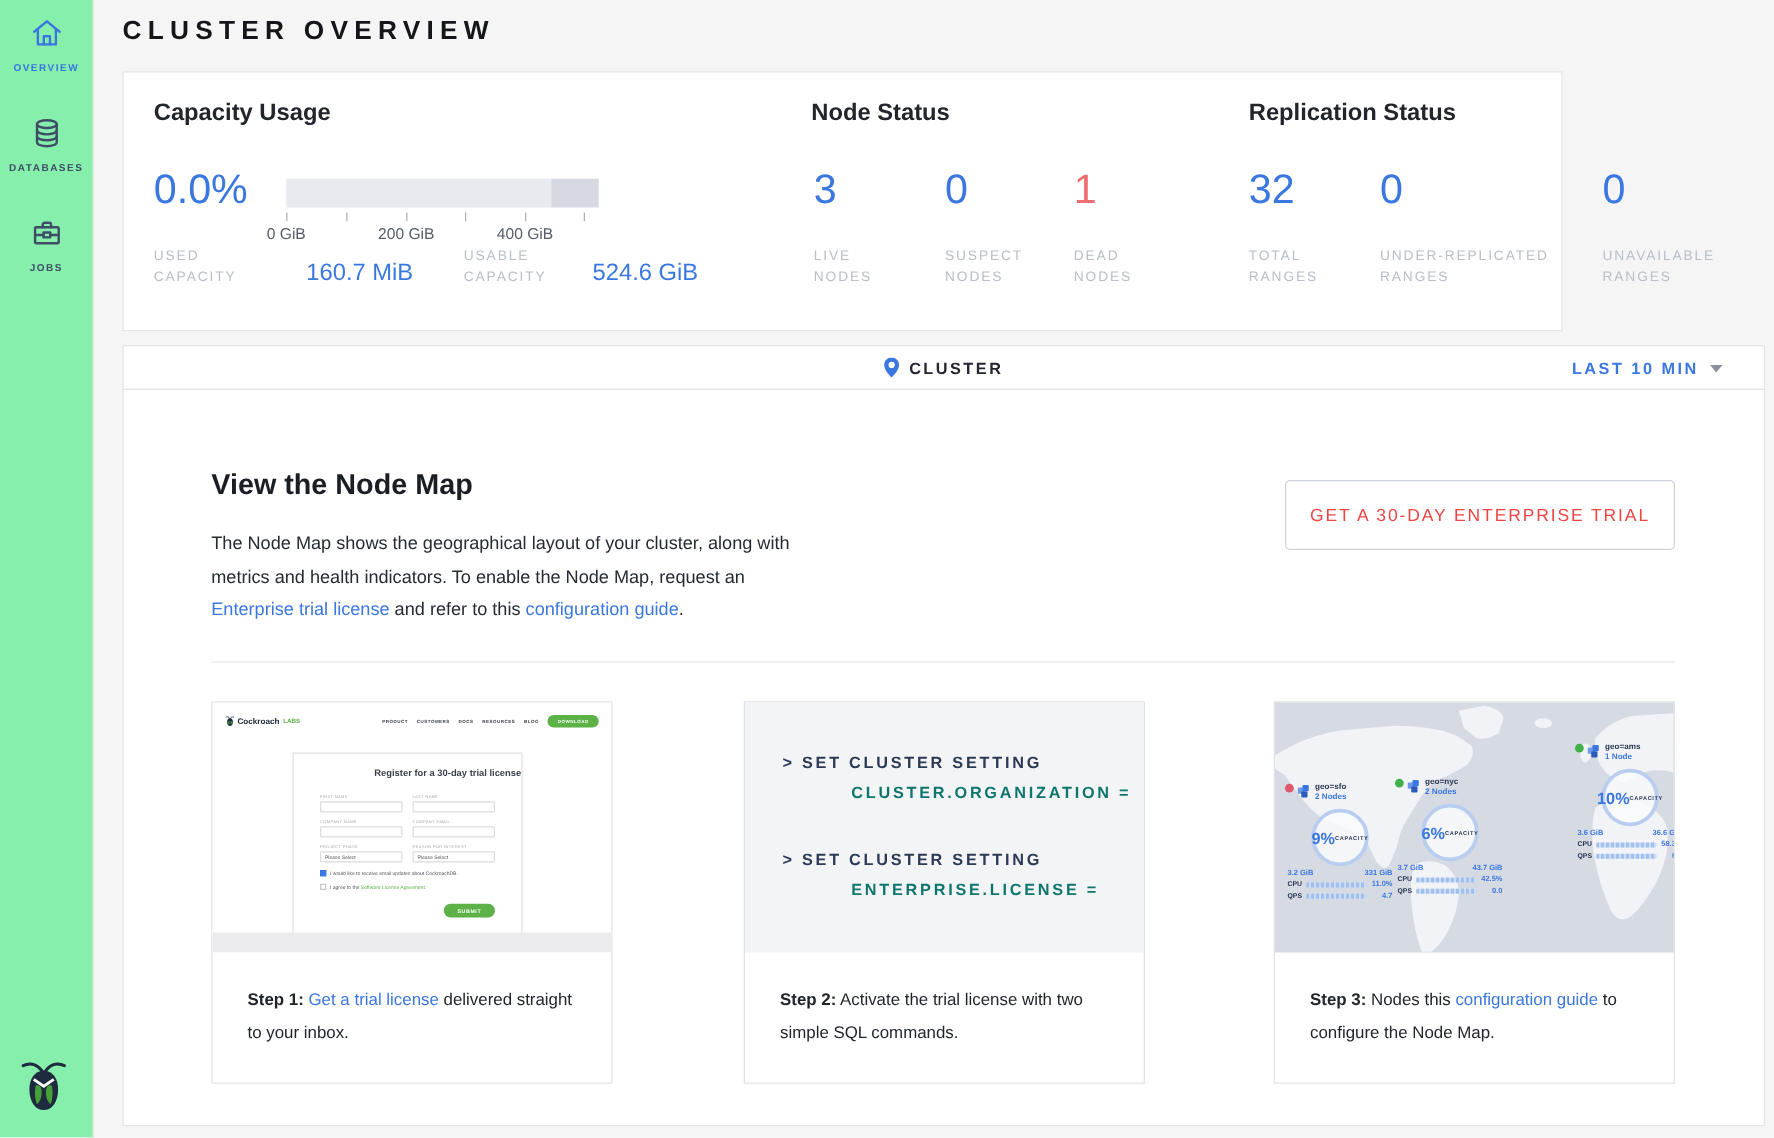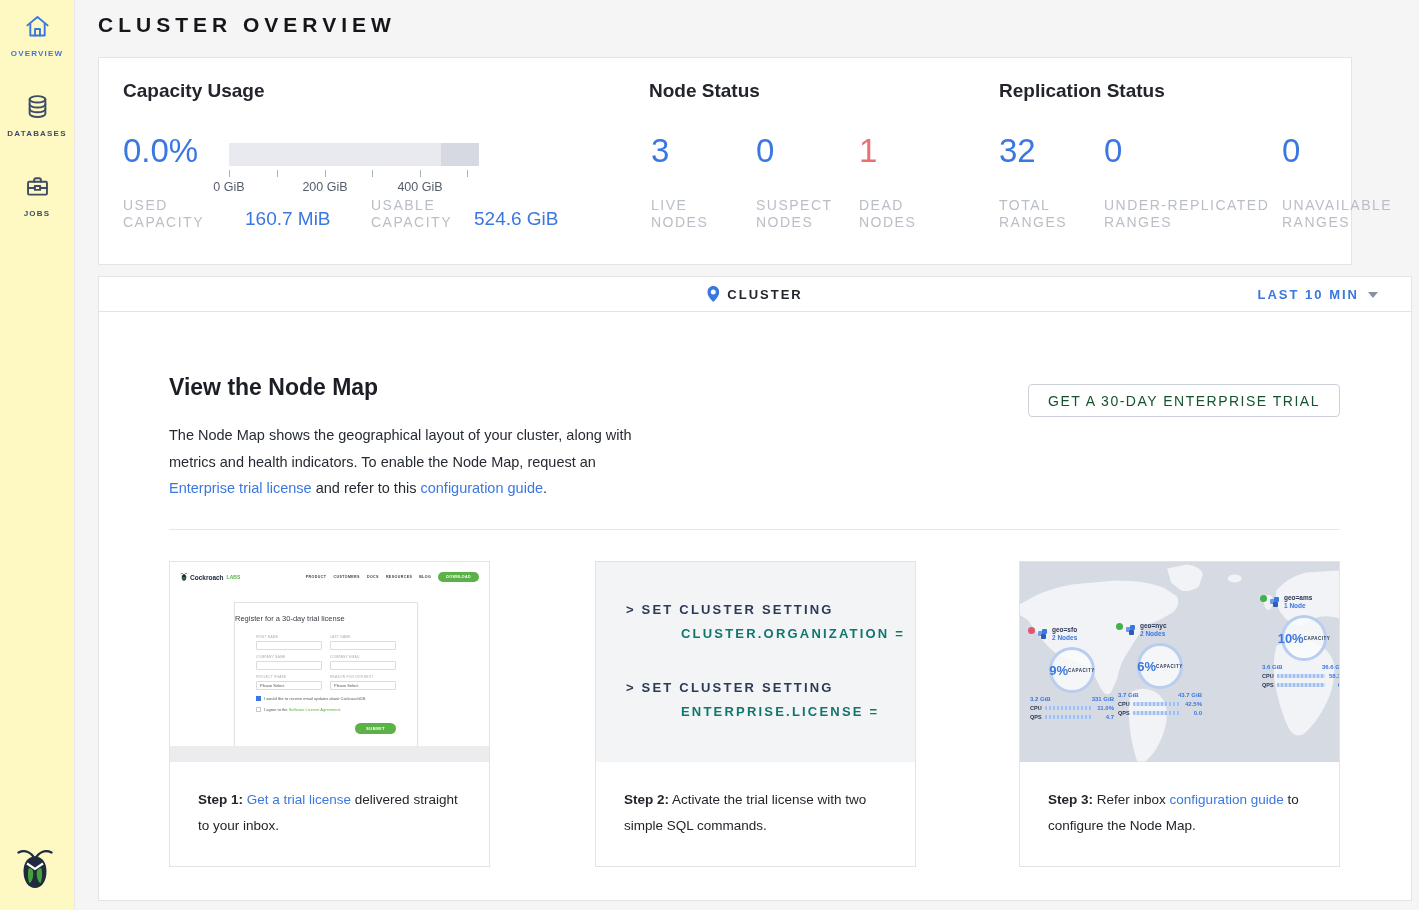--- a/index.html
+++ b/index.html
@@ -1,35 +1,35 @@
 <!DOCTYPE html>
 <html><head>
 <meta charset="utf-8">
 <style>
   *{box-sizing:border-box;margin:0;padding:0}
   body{background:#f5f5f6;font-family:"Liberation Sans",sans-serif;color:#242a35}
   #app{position:relative;width:1419px;height:910px;overflow:hidden;background:#f5f5f6}
 
   
-  #sidebar{position:absolute;left:0;top:0;width:75px;height:910px;background:#fef9c3;border-right:1px solid #e9e9ec;z-index:5}
+  #sidebar{position:absolute;left:0;top:0;width:75px;height:910px;background:#86efac;border-right:1px solid #e9e9ec;z-index:5}
   .nav-item{display:block;height:80px;padding-top:13px;text-align:center;color:#3e4c66;text-decoration:none;cursor:pointer}
   .nav-item .nav-icon svg{width:27px;height:27px;display:inline-block}
   .nav-label{display:block;font-size:8px;font-weight:700;letter-spacing:1.2px;margin-top:5px}
   .nav-item.active{color:#3b77e0}
   .side-logo{position:absolute;left:15px;bottom:16px;width:40px;height:48px}
 
   
   .page-title{position:absolute;left:98px;top:13px;font-size:21px;font-weight:700;letter-spacing:5px;color:#141619}
 
   
-  .stats-card{position:absolute;left:98px;top:57px;width:1254px;height:208px;background:#fff;border:1px solid #e3e4e8}
+  .stats-card{position:absolute;left:98px;top:57px;width:1152px;height:208px;background:#fff;border:1px solid #e3e4e8}
   .panel-title{position:absolute;top:22px;font-size:19px;font-weight:600;color:#22252b}
   .big-val{position:absolute;top:76px;font-size:33px;line-height:1;color:#3b77e0}
   .big-val.red{color:#ed6e70}
-  .metric-label{position:absolute;top:139px;font-size:14px;letter-spacing:1.5px;line-height:17px;color:#b9bec7}
+  .metric-label{position:absolute;top:139px;font-size:11px;letter-spacing:1.5px;line-height:17px;color:#b9bec7}
   .gauge{position:absolute;left:130px;top:85px;width:250px;height:23px;font-size:0}
   .gauge-light{display:inline-block;width:212px;height:23px;background:#e8eaef}
   .gauge-dark{display:inline-block;width:38px;height:23px;background:#d6d9e1}
   .tick{position:absolute;top:112px;width:1px;height:7px;background:#abb1bc}
   .tick-label{position:absolute;top:122px;font-size:12.5px;color:#555d6b;transform:translateX(-50%);white-space:nowrap}
   .cap-value{position:absolute;top:150px;font-size:19px;color:#3b77e0;white-space:nowrap}
 
   
   .view-bar{position:absolute;left:98px;top:276px;width:1314px;height:36px;background:#fff;border:1px solid #e3e4e8}
   .view-left{position:absolute;left:24px;top:0;height:100%;display:flex;align-items:center;gap:9px;cursor:pointer}
@@ -40,40 +40,40 @@
   .view-center{position:absolute;left:50%;top:0;transform:translateX(-50%);height:100%;display:flex;align-items:center;gap:8px;cursor:pointer}
   .breadcrumb-label{font-size:13px;letter-spacing:2px;color:#23262e;font-weight:600}
   .view-right{position:absolute;right:33px;top:0;height:100%;display:flex;align-items:center;gap:9px;cursor:pointer}
   .time-range{font-size:13px;letter-spacing:2px;color:#3b77e0;font-weight:600}
 
   
   .content{position:absolute;left:98px;top:311px;width:1314px;height:590px;background:#fff;border:1px solid #e3e4e8}
   .nm-heading{position:absolute;left:70px;top:62px;font-size:23px;font-weight:600;color:#1b1e25}
   .nm-para{position:absolute;left:70px;top:110px;width:480px;font-size:14.5px;line-height:26.5px;color:#262b33}
   a.link{color:#3b77e0;text-decoration:none;cursor:pointer}
-  .trial-btn{position:absolute;left:929px;top:72px;width:312px;height:33px;background:#fff;border:1px solid #cdd1d9;border-radius:4px;color:#14532d;font-size:14px;letter-spacing:1.5px;font-family:inherit;cursor:pointer}
+  .trial-btn{position:absolute;left:929px;top:72px;width:312px;height:56px;background:#fff;border:1px solid #cdd1d9;border-radius:4px;color:#ef4444;font-size:14px;letter-spacing:1.5px;font-family:inherit;cursor:pointer}
   .divider{position:absolute;left:70px;top:217px;width:1171px;height:1px;background:#e7e8eb}
 
   .step-card{position:absolute;top:249px;width:321px;height:306px;border:1px solid #e2e3e7;background:#fff}
   .card-img{position:relative;width:319px;height:200px;overflow:hidden}
   .card-caption{padding:25px 28px 0;font-size:13.5px;line-height:26px;color:#22262c}
   .step-label{font-weight:700}
 
   
   .site{position:absolute;inset:0;background:#fff}
   .site-header{position:absolute;top:7px;left:10px;right:10px;height:16px;display:flex;align-items:center}
   .site-logo{display:flex;align-items:center;gap:2px}
   .site-logo svg{width:8px;height:10px}
   .site-logo-name{font-size:6.5px;font-weight:700;color:#202a3c}
   .site-logo-suffix{font-size:5px;font-weight:700;color:#5cb246;margin-left:1px}
   .site-nav{margin-left:auto;display:flex;align-items:center;gap:7px}
   .site-nav-item{font-size:3.6px;letter-spacing:.4px;font-weight:700;color:#3a3f47}
   .dl-pill{background:#5cb246;color:#fff;font-size:3.6px;font-weight:700;letter-spacing:.4px;padding:3px 8px;border-radius:8px}
   .site-form{position:absolute;left:64px;top:40px;width:184px;height:146px;border:1px solid #e2e2e5;background:#fff;box-shadow:0 1px 2px rgba(0,0,0,.05)}
-  .form-title{margin-top:11px;text-align:left;font-size:7.5px;font-weight:400;color:#3a3f47}
+  .form-title{margin-top:11px;text-align:right;font-size:7.5px;font-weight:700;color:#3a3f47}
   .form-grid{position:absolute;left:21px;right:21px;top:32px}
   .form-row{display:flex;gap:8px;margin-bottom:5px}
   .form-field{width:67px}
   .field-label{font-size:3.2px;letter-spacing:.3px;color:#a9a9ad;margin-bottom:2px}
   .field-input{height:9px;border:1px solid #dcdcdf;border-radius:1px;font-size:4px;color:#555;line-height:8px;padding-left:3px}
   .cb-row{display:flex;align-items:center;gap:3px;margin-top:6px}
   .cb{width:5px;height:5px;border:1px solid #c9c9cc;flex:none}
   .cb.checked{background:#3b77e0;border-color:#3b77e0}
   .cb-text{font-size:4px;color:#56585e}
   .cb-text .green{color:#5cb246}
@@ -417,20 +417,20 @@
             </div>
           <div class="loc-row">
               <span class="k">QPS</span>
               <span class="bar"></span>
               <span class="v">6.4</span>
             </div>
         </div>
       </div>
       <div class="card-caption">
         <span class="step-label">Step 3:</span>
-        <span>Refer inbox</span>
+        <span>Nodes this</span>
         <a class="link">configuration guide</a>
         <span>to configure the Node Map.</span>
       </div>
     </div>
 
   </section>
 </div>
 
 </body></html>

